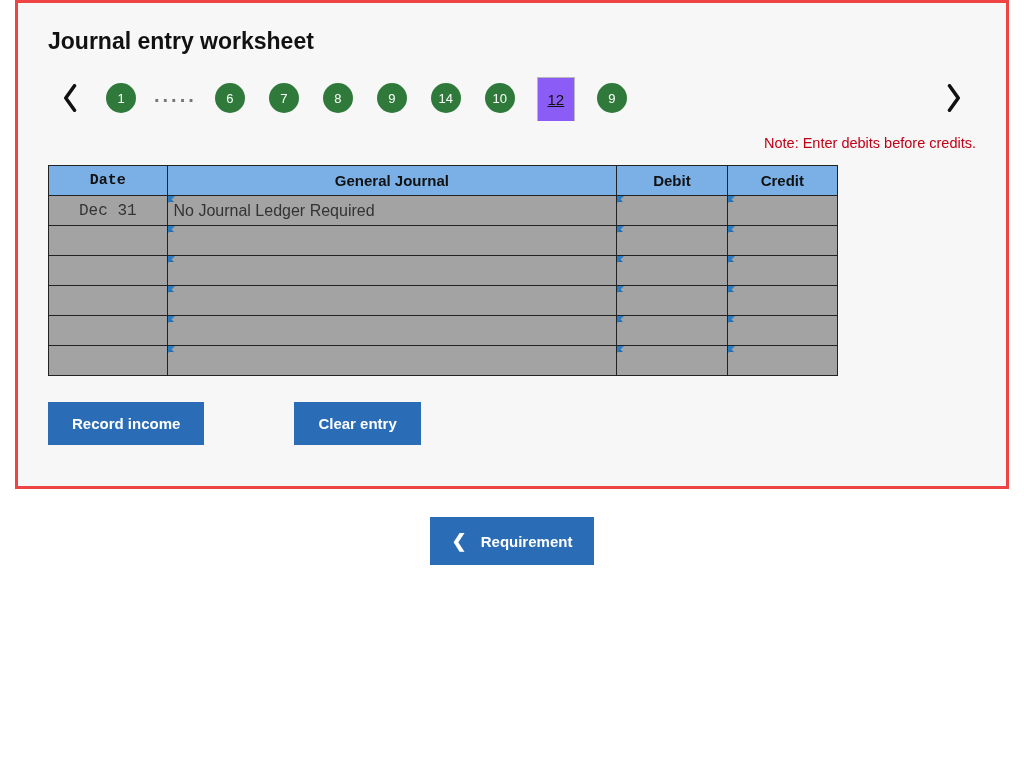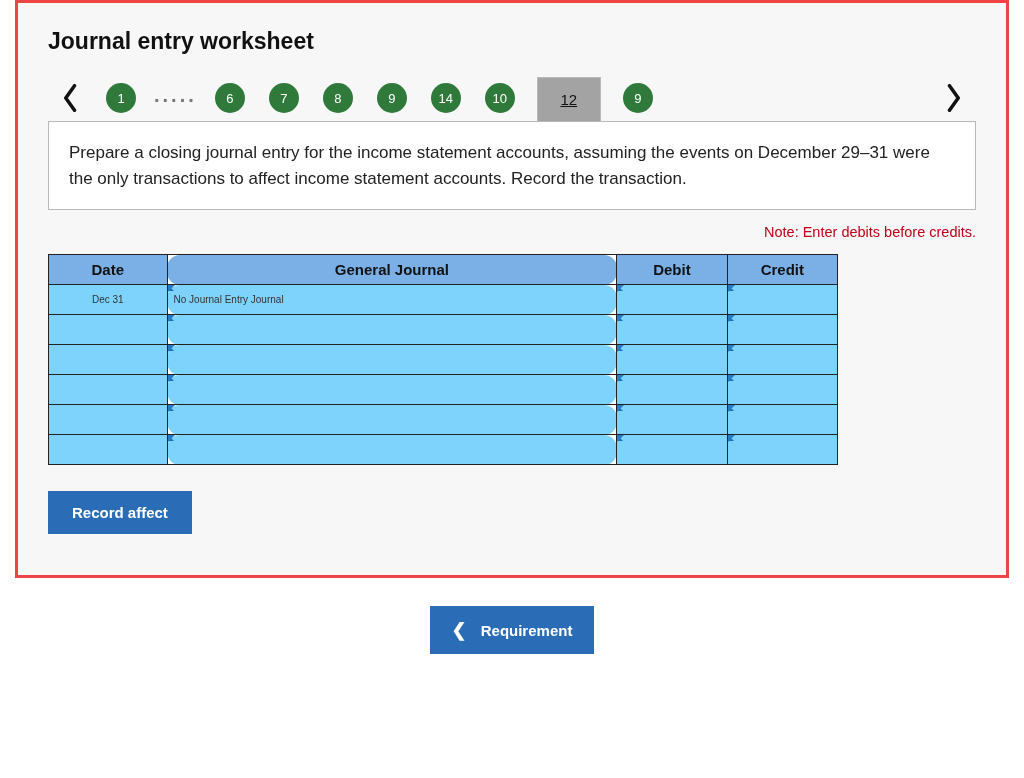--- a/index.html
+++ b/index.html
@@ -54,26 +54,26 @@
   }
   .dots {
     color: #777;
     font-size: 20px;
     font-weight: bold;
     letter-spacing: 3px;
     padding: 0 6px 6px 6px;
     user-select: none;
   }
   .tab {
-    background: #a3a3a3;
+    background: #8b5cf6;
     border: 1px solid #b9b9b9;
     border-bottom: none;
     color: #111;
     font-size: 15px;
-    width: 64px; height: 44px;
+    width: 38px; height: 44px;
     display: flex; align-items: center; justify-content: center;
     margin: 0 10px -1px 10px;
     cursor: pointer;
     position: relative;
     z-index: 2;
     text-decoration: underline;
   }
   .spacer { flex: 1; }
   .prompt {
     background: #fff;
@@ -101,27 +101,27 @@
     border: 1px solid #222;
     font-size: 15px;
     font-weight: bold;
     color: #111;
     padding: 6px 8px;
     text-align: center;
   }
   table.je td {
     border: 1px solid #222;
     height: 30px;
-    font-size: 10px;
+    font-size: 16px;
     padding: 3px 6px;
     position: relative;
-    background: #7dd3fc;
-  }
-  .col-date { width: 116px; text-align: center; }
-  .col-gj { width: 440px; border-radius: 13px; }
+    background: #a3a3a3;
+  }
+  .col-date { width: 116px; text-align: center; font-family: Liberation Mono, monospace; }
+  .col-gj { width: 440px; }
   .col-amt { width: 108px; }
   .dd-cell::before {
     content: "";
     position: absolute;
     left: 0; top: 0;
     border-style: solid;
     border-width: 6px 0 0 6px;
     border-color: transparent transparent transparent #1f6fb2;
     transform: rotate(0deg);
   }
@@ -184,37 +184,36 @@
     <div class="tab">12</div>
     <div class="bubble">9</div>
     <div class="spacer"></div>
     <div class="chev">
       <svg viewBox="0 0 20 32">
           <path d="M6 2 L16 16 L6 30" stroke="#111" stroke-width="4" fill="none" stroke-linecap="round" stroke-linejoin="round"></path>
         </svg>
     </div>
   </div>
 
-  <div class="prompt">Prepare a closing journal entry for the income statement accounts, assuming the events on December 29–31 were the only transactions to affect income statement accounts. Record the transaction.</div>
 
   <div class="note">Note: Enter debits before credits.</div>
 
   <table class="je">
     <thead>
       <tr>
         <th class="col-date">Date</th>
         <th class="col-gj">General Journal</th>
         <th class="col-amt">Debit</th>
         <th class="col-amt">Credit</th>
       </tr>
     </thead>
     <tbody>
       <tr>
         <td class="col-date">Dec 31</td>
-        <td class="col-gj dd-cell">No Journal Entry Journal</td>
+        <td class="col-gj dd-cell">No Journal Ledger Required</td>
         <td class="col-amt dd-cell"></td>
         <td class="col-amt dd-cell"></td>
       </tr>
       <tr>
         <td class="col-date"></td>
         <td class="col-gj dd-cell"></td>
         <td class="col-amt dd-cell"></td>
         <td class="col-amt dd-cell"></td>
       </tr>
       <tr>
@@ -238,22 +237,23 @@
       <tr>
         <td class="col-date"></td>
         <td class="col-gj dd-cell"></td>
         <td class="col-amt dd-cell"></td>
         <td class="col-amt dd-cell"></td>
       </tr>
     </tbody>
   </table>
 
   <div class="btnrow">
-    <button class="btn">Record affect</button>
+    <button class="btn">Record income</button>
     <div class="btn-gap"></div>
+    <button class="btn">Clear entry</button>
     <div class="spacer"></div>
   </div>
 </div>
 
 <div class="footer">
   <button class="btn">
     <span class="chevsmall">❮</span>
     <span>Requirement</span>
   </button>
 </div>

